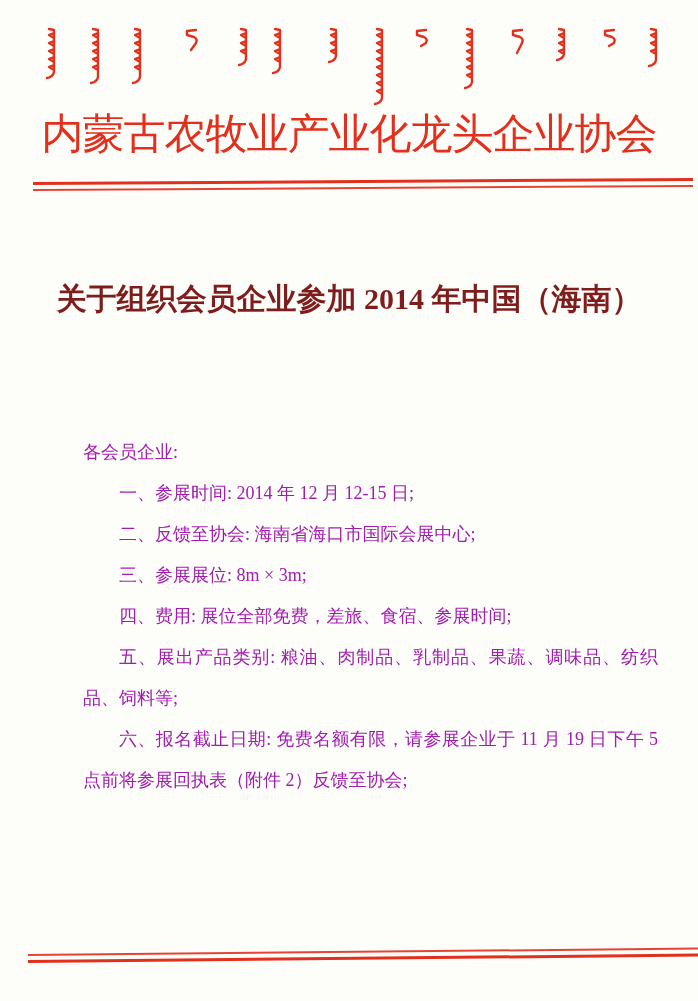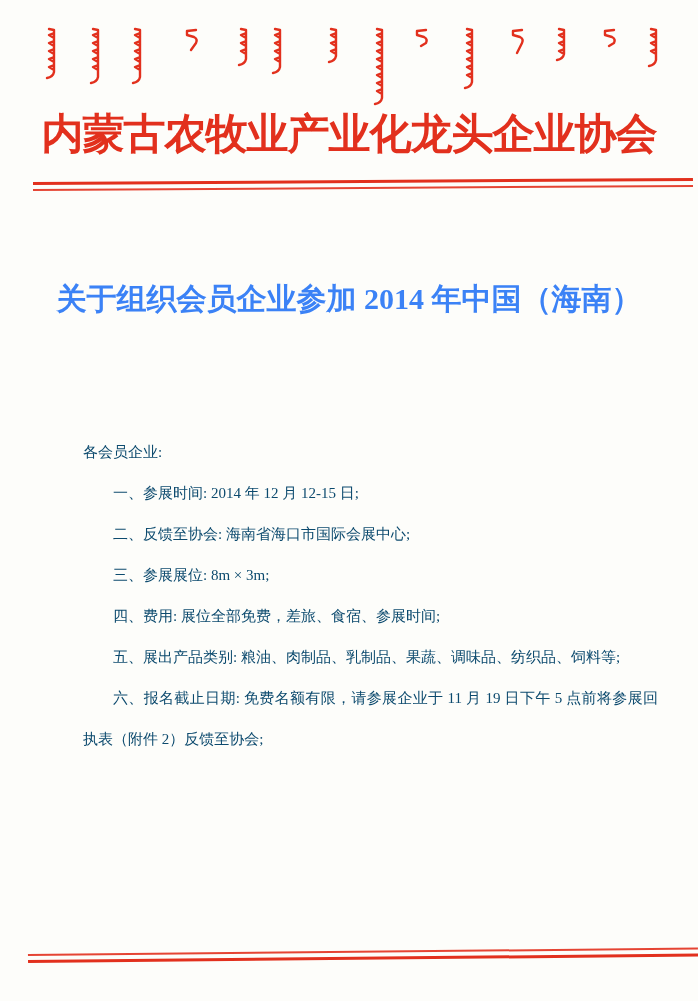--- a/index.html
+++ b/index.html
@@ -12,42 +12,42 @@
     overflow:hidden;
   }
   
   .mongol-row{position:absolute;top:0;left:0;width:100%;height:115px;}
   .mongol-col{position:absolute;top:27px;}
   .mongol-col svg{display:block;}
   
   .org-title{
     position:absolute;top:106px;left:0;width:100%;
     text-align:center;white-space:nowrap;
-    font-size:42px;font-weight:bold;letter-spacing:-1px;
+    font-size:42px;font-weight:normal;letter-spacing:-1px;
     color:#e2301d;
   }
   
   .rule{position:absolute;transform-origin:left center;}
   .rule .bar{background:#e2301d;}
   .rule-top{top:182px;left:33px;right:5px;transform:rotate(-0.35deg);}
   .rule-top .t1{height:3px;}
   .rule-top .t2{height:1.5px;margin-top:4px;opacity:.9;}
   .rule-bottom{top:954px;left:28px;right:0;transform:rotate(-0.55deg);}
   .rule-bottom .t1{height:1.5px;opacity:.9;}
   .rule-bottom .t2{height:3.5px;margin-top:4px;}
   
   .doc-title{
     position:absolute;top:268px;left:0;width:100%;
-    text-align:center;font-weight:bold;font-size:30px;color:#3b82f6;
+    text-align:center;font-weight:bold;font-size:30px;color:#7f1d1d;
   }
   .doc-title div{line-height:62px;white-space:nowrap;}
   
   .body-block{
     position:absolute;top:432px;left:83px;width:575px;
-    font-size:15px;line-height:41px;color:#0c4a6e;
+    font-size:18px;line-height:41px;color:#a21caf;
     text-align:justify;
   }
   .body-block p{margin:0;}
   .indent{text-indent:2em;}
 </style>
 </head>
 <body>
 
 <div class="page">
 

